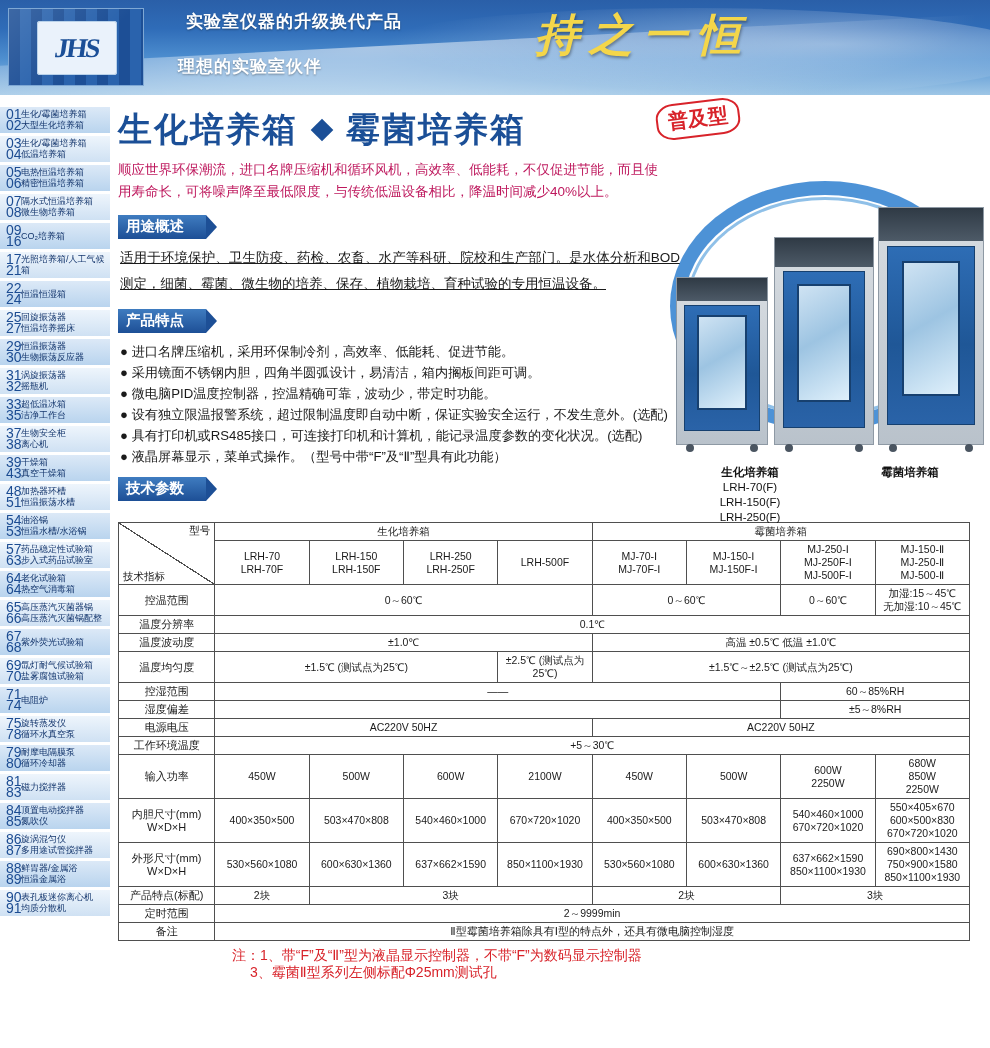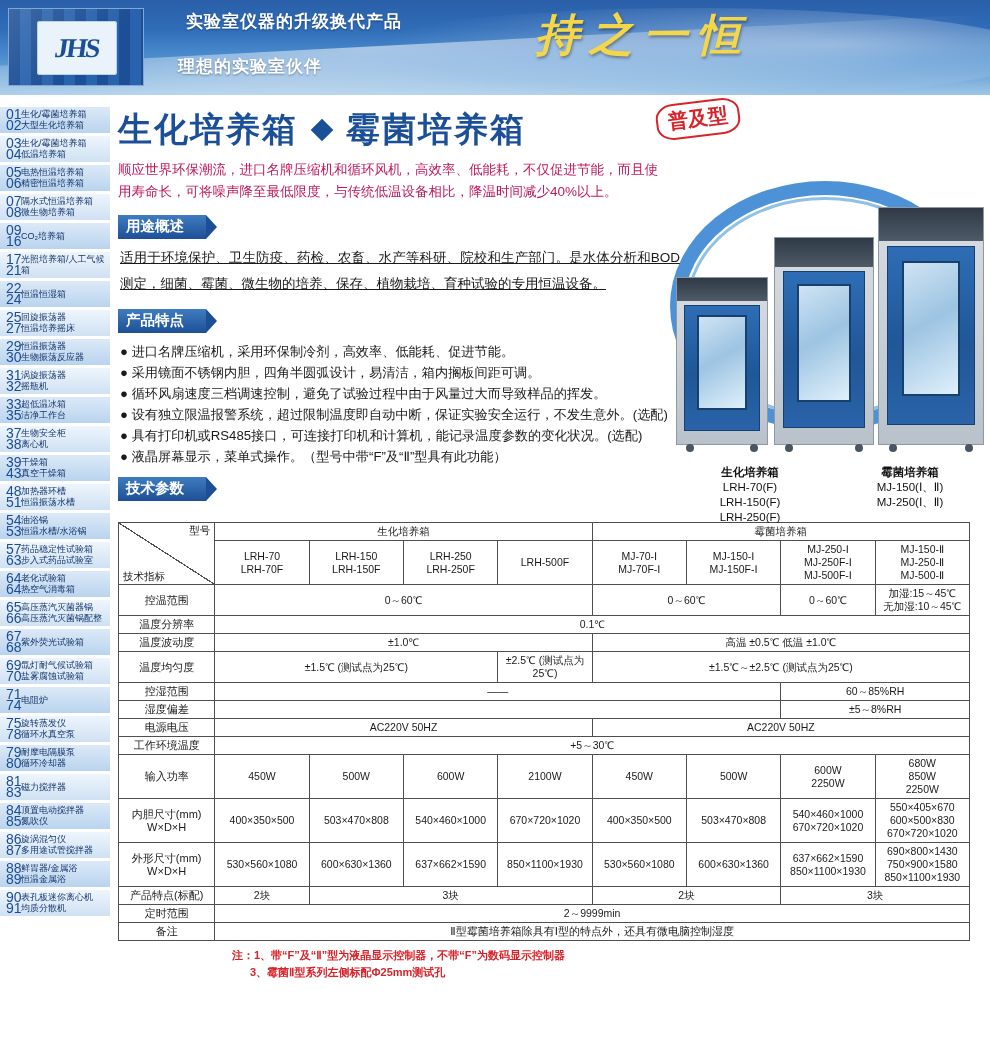--- a/index.html
+++ b/index.html
@@ -215,21 +215,21 @@
   .diag {
     position:relative; height:42px; padding:0;
   }
   .diag .tl { position:absolute; right:4px; top:1px; font-size:10.5px; }
   .diag .bl { position:absolute; left:4px; bottom:1px; font-size:10.5px; }
   .diag:after {
     content:""; position:absolute; left:0; top:0; width:100%; height:100%;
     background: linear-gradient(to top right, transparent calc(50% - 0.6px), #4f4f4f calc(50% - 0.6px), #4f4f4f calc(50% + 0.6px), transparent calc(50% + 0.6px));
   }
   .notes {
-    margin:6px 0 0 122px; color:#d8232a; font-size:11px; line-height:17px;font-weight:bold;
+    margin:6px 0 0 122px; color:#d8232a; font-size:14px; line-height:17px;
   }
   .notes .n0 { margin-left:0; }
   .notes .ni { margin-left:18px; }
   .remark-row td { font-size:11px; }
 </style>
 </head>
 <body>
 
 <div class="banner">
   <div class="swoosh1"></div>
@@ -372,21 +372,21 @@
 
   <div class="intro">顺应世界环保潮流，进口名牌压缩机和循环风机，高效率、低能耗，不仅促进节能，而且使用寿命长，可将噪声降至最低限度，与传统低温设备相比，降温时间减少40%以上。</div>
 
   <div class="sect-head">用途概述</div>
   <div class="sect-body">适用于环境保护、卫生防疫、药检、农畜、水产等科研、院校和生产部门。是水体分析和BOD测定，细菌、霉菌、微生物的培养、保存、植物栽培、育种试验的专用恒温设备。</div>
 
   <div class="sect-head">产品特点</div>
   <div class="feature-list" id="features">
       <div>● 进口名牌压缩机，采用环保制冷剂，高效率、低能耗、促进节能。</div>
       <div>● 采用镜面不锈钢内胆，四角半圆弧设计，易清洁，箱内搁板间距可调。</div>
-      <div>● 循环风扇速度三档调速控制，避免了试验过程中由于风量过大而导致样品的挥发。</div>
+      <div>● 微电脑PID温度控制器，控温精确可靠，波动少，带定时功能。</div>
       <div>● 设有独立限温报警系统，超过限制温度即自动中断，保证实验安全运行，不发生意外。(选配)</div>
       <div>● 具有打印机或RS485接口，可连接打印机和计算机，能记录温度参数的变化状况。(选配)</div>
       <div>● 液晶屏幕显示，菜单式操作。（型号中带“F”及“Ⅱ”型具有此功能）</div>
     </div>
 
   <div class="sect-head tech-head">技术参数</div>
 
   <table class="spec" id="spec-table">
       <colgroup>
         <col style="width:96px">
@@ -540,18 +540,17 @@
       </div>
       <div class="cab-legs"></div>
     </div>
     <div class="caption" id="captions">
         <div>
           <div class="nm">生化培养箱</div>
           <div>LRH-70(F)<br>LRH-150(F)<br>LRH-250(F)</div>
         </div>
         <div>
           <div class="nm">霉菌培养箱</div>
-          <div>MJ-150(Ⅰ、Ⅱ)<br>MJ-250(Ⅰ、Ⅱ)</div>
         </div>
       </div>
   </div>
 
 </div>
 
 </body></html>

